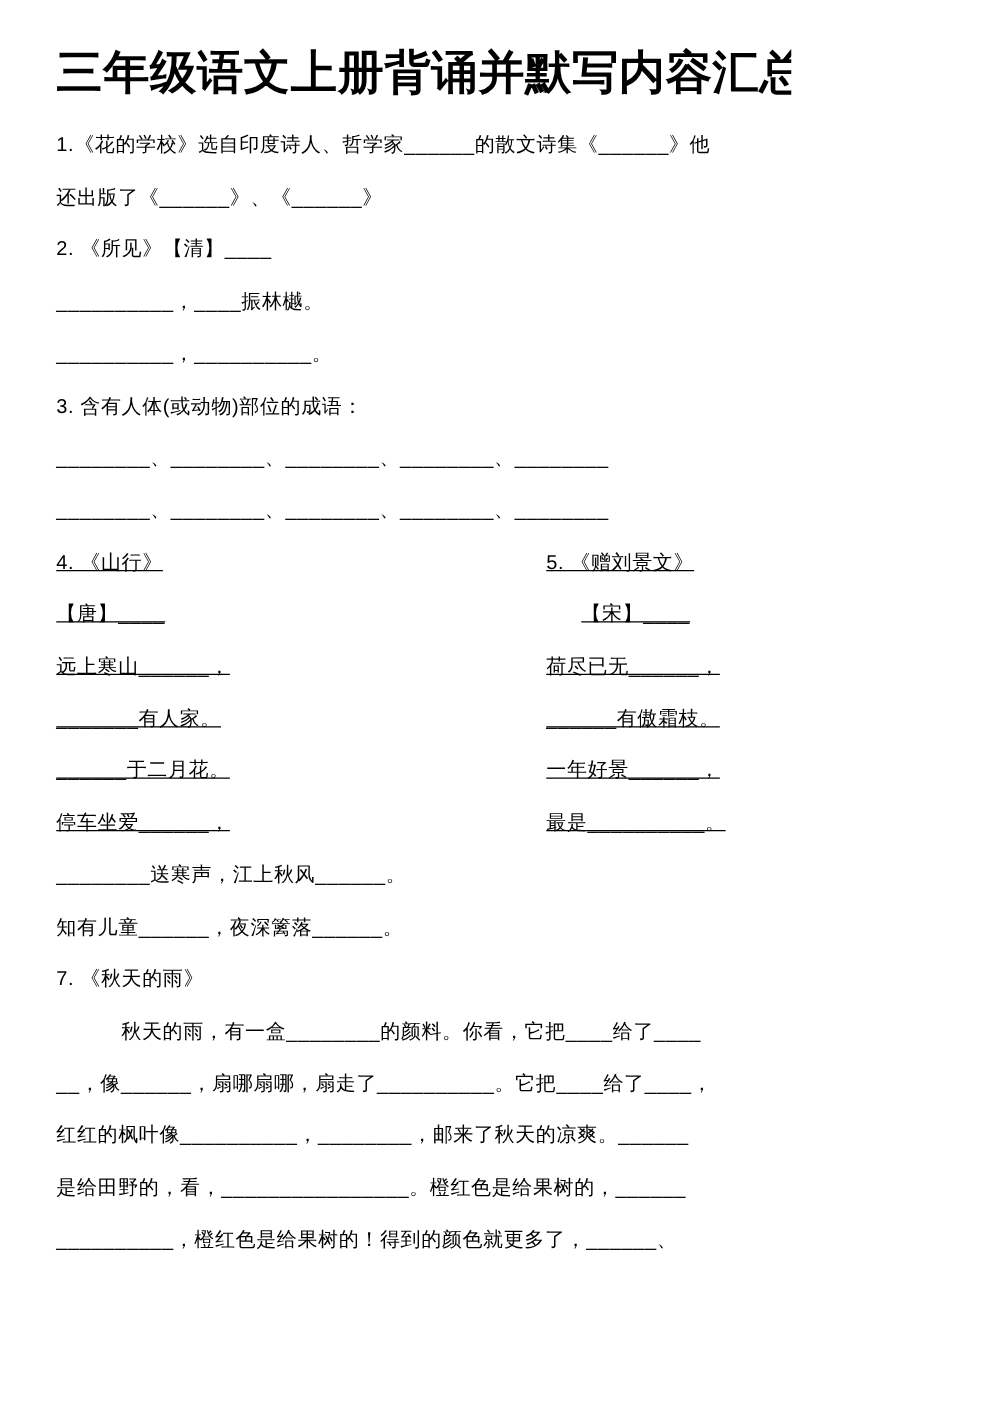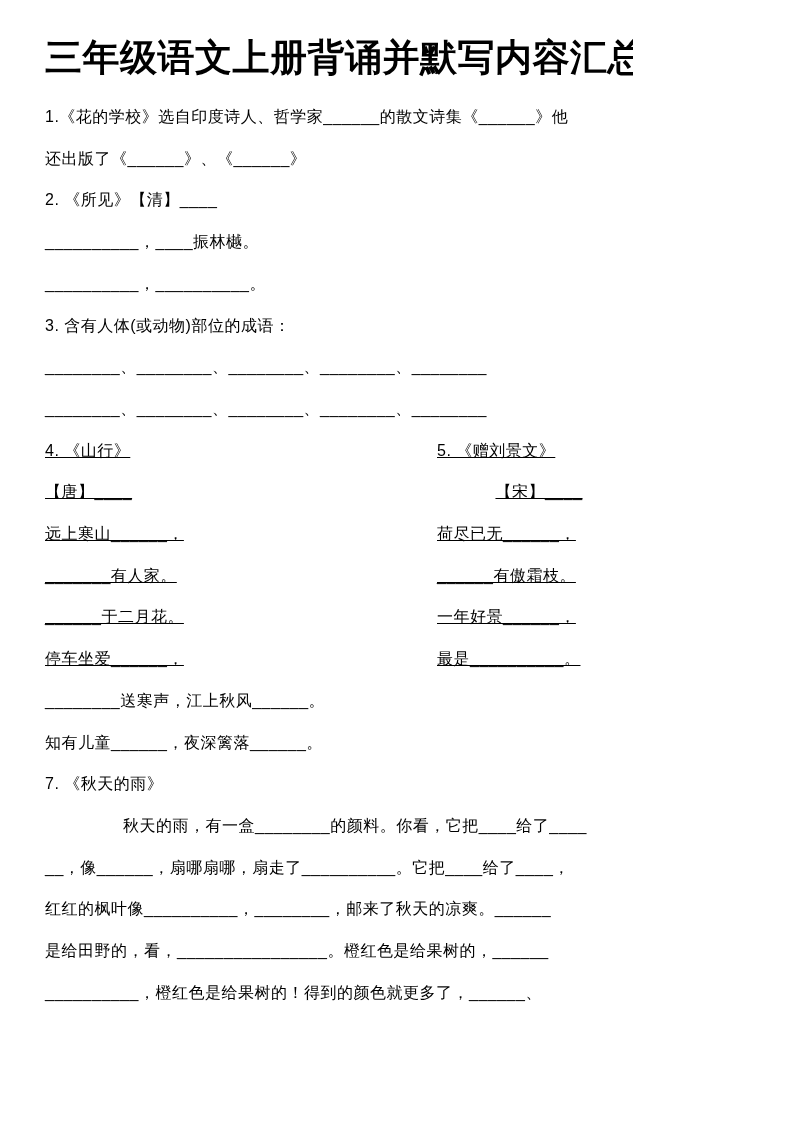--- a/index.html
+++ b/index.html
@@ -46,25 +46,23 @@
   .col-left {
     width: 368px;
     flex: 0 0 368px;
   }
   .col-right {
     flex: 1 1 auto;
     margin-left: 24px;
   }
   .indent-sm {
     padding-left: 28px;
-    text-align: center;
   }
   .indent-para {
     padding-left: 52px;
-    text-align: center;
   }
 </style>
 </head>
 <body>
 
 <div class="page">
 
   <h1 class="title">三年级语文上册背诵并默写内容汇总练习</h1>
 
   <div>

